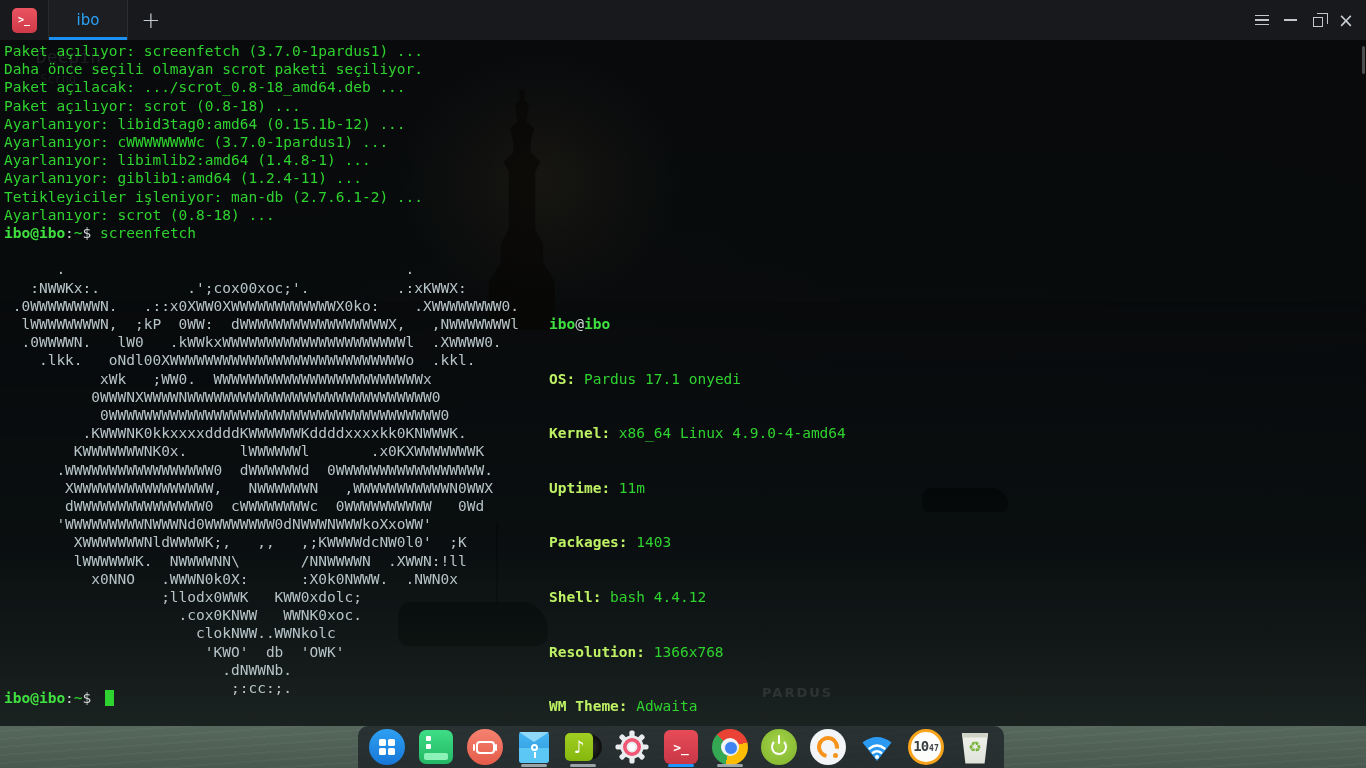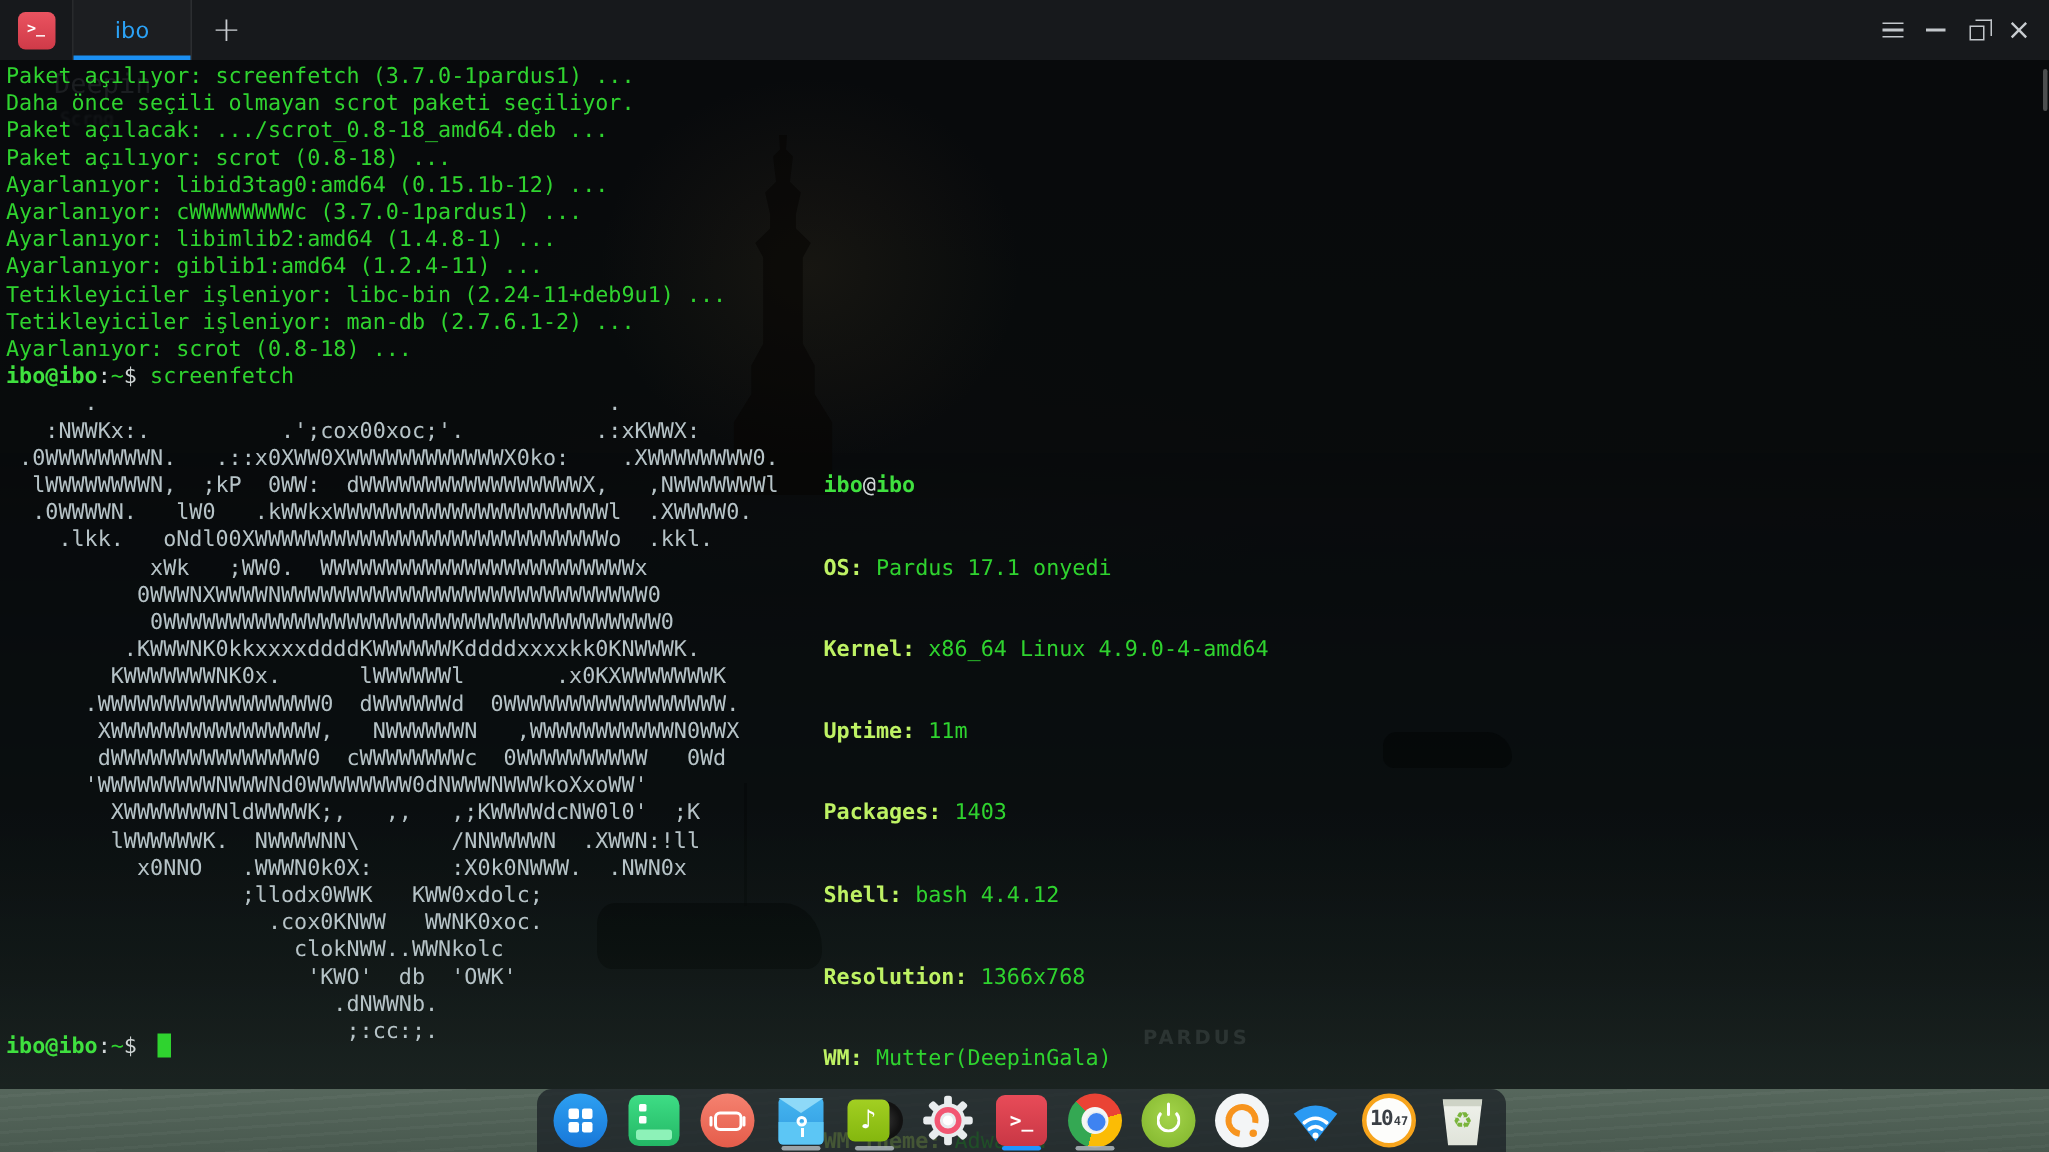--- a/index.html
+++ b/index.html
@@ -216,21 +216,20 @@
 
     <div class="apt">
       <div class="green">Paket açılıyor: screenfetch (3.7.0-1pardus1) ...</div>
       <div class="green">Daha önce seçili olmayan scrot paketi seçiliyor.</div>
       <div class="green">Paket açılacak: .../scrot_0.8-18_amd64.deb ...</div>
       <div class="green">Paket açılıyor: scrot (0.8-18) ...</div>
       <div class="green">Ayarlanıyor: libid3tag0:amd64 (0.15.1b-12) ...</div>
       <div class="green">Ayarlanıyor: cWWWWWWWWc (3.7.0-1pardus1) ...</div>
       <div class="green">Ayarlanıyor: libimlib2:amd64 (1.4.8-1) ...</div>
       <div class="green">Ayarlanıyor: giblib1:amd64 (1.2.4-11) ...</div>
-      <div class="green">Tetikleyiciler işleniyor: libc-bin (2.24-11+deb9u1) ...</div>
       <div class="green">Tetikleyiciler işleniyor: man-db (2.7.6.1-2) ...</div>
       <div class="green">Ayarlanıyor: scrot (0.8-18) ...</div>
       <div class="prompt-line"><span class="p-user">ibo@ibo</span><span class="p-col">:</span><span class="p-path">~</span><span class="p-dol">$ </span><span class="p-cmd">screenfetch</span></div>
     </div>
 
     <pre class="art">      .                                       .
    :NWWKx:.          .';cox00xoc;'.          .:xKWWX:
  .0WWWWWWWWN.   .::x0XWW0XWWWWWWWWWWWWX0ko:    .XWWWWWWWW0.
   lWWWWWWWWN,  ;kP  0WW:  dWWWWWWWWWWWWWWWWWX,   ,NWWWWWWWl
   .0WWWWN.   lW0   .kWWkxWWWWWWWWWWWWWWWWWWWWWl  .XWWWW0.
@@ -255,21 +254,20 @@
                           ;:cc:;.</pre>
 
     <div class="info">
       <div class="info-row"><span class="ihead-user">ibo</span><span class="ihead-at">@</span><span class="ihead-host">ibo</span></div>
       <div class="info-row"><span class="ilabel">OS:</span><span class="ival"> Pardus 17.1 onyedi</span></div>
       <div class="info-row"><span class="ilabel">Kernel:</span><span class="ival"> x86_64 Linux 4.9.0-4-amd64</span></div>
       <div class="info-row"><span class="ilabel">Uptime:</span><span class="ival"> 11m</span></div>
       <div class="info-row"><span class="ilabel">Packages:</span><span class="ival"> 1403</span></div>
       <div class="info-row"><span class="ilabel">Shell:</span><span class="ival"> bash 4.4.12</span></div>
       <div class="info-row"><span class="ilabel">Resolution:</span><span class="ival"> 1366x768</span></div>
-      <div class="info-row"><span class="ilabel">WM:</span><span class="ival"> Mutter(DeepinGala)</span></div>
       <div class="info-row"><span class="ilabel">WM Theme:</span><span class="ival"> Adwaita</span></div>
       
       
       
       
       
     </div>
 
     <div class="prompt-idle"><span class="p-user">ibo@ibo</span><span class="p-col">:</span><span class="p-path">~</span><span class="p-dol">$ </span><span class="cursor"></span></div>
   </div>

